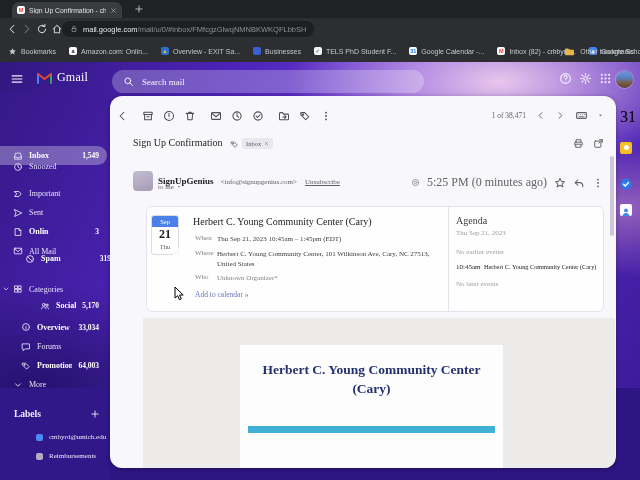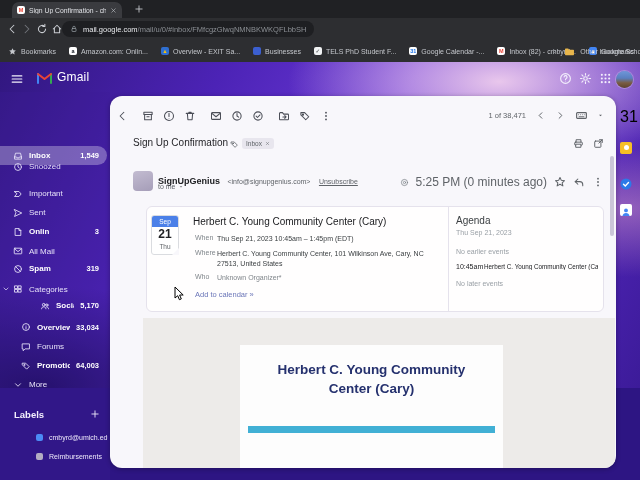--- a/index.html
+++ b/index.html
@@ -38,21 +38,21 @@
     font-size:7px;color:#c4c7cc;}
   #bm-right .ovf{width:9px;height:9px;color:#9aa0a6;}
   #bm-right .folder{width:11px;height:11px;}
 
   
   #page{position:absolute;left:0;top:62px;width:640px;height:326px;
     background:
       radial-gradient(55% 45% at 78% 6%, rgba(240,207,238,.95) 0%, rgba(240,207,238,0) 60%),
       radial-gradient(40% 30% at 98% 45%, rgba(235,170,205,.45) 0%, transparent 70%),
       radial-gradient(50% 45% at 6% 100%, rgba(22,10,80,.85) 0%, transparent 70%),
-      linear-gradient(118deg,#31177f 0%,#4c23b6 28%,#6a39d6 52%,#5527c0 76%,#3c1b99 100%);}
+      linear-gradient(118deg,#31177f 0%,#4c23b6 28%,#6a39d6 52%,#5527c0 76%,#3c1b99 100%); font-family: Liberation Serif, serif;}
   #sidebar-shade{position:absolute;left:0;top:30px;width:110px;height:388px;
     background:rgba(62,30,150,.28);}
   #menu-btn{position:absolute;left:10px;top:10px;width:14px;height:14px;color:#f4f1fc;}
   #logo{position:absolute;left:36px;top:8px;display:flex;align-items:center;gap:4px;}
   #logo .gm{width:17px;height:13px;}
   #logo-text{font-size:12px;color:#ffffff;letter-spacing:.2px;}
   #searchbar{position:absolute;left:112px;top:8px;width:312px;height:23px;border-radius:12px;
     background:rgba(255,255,255,.25);display:flex;align-items:center;gap:8px;padding:0 11px;}
   #searchbar .s-ic{width:11px;height:11px;color:#f6f3fd;}
   #search-text{font-size:9px;color:rgba(255,255,255,.95);}
@@ -278,20 +278,29 @@
     <div id="logo">
       <span class="gm ic">
         <svg viewBox="0 0 17 13" fill="none" stroke-width="2" stroke-linecap="round">
           <path d="M2 12V3" stroke="#4285f4"></path>
             <path d="M15 12V3" stroke="#34a853"></path>
           <path d="M2 3l6.5 5L15 3" stroke="#ea4335" stroke-linejoin="round"></path>
         </svg>
       </span>
       <span id="logo-text">Gmail</span>
     </div>
+    <div id="searchbar">
+      <span class="s-ic ic">
+          <svg viewBox="0 0 16 16" fill="none" stroke="currentColor" stroke-width="1.4" stroke-linecap="round" stroke-linejoin="round">
+            <circle cx="7" cy="7" r="4.2"></circle>
+            <path d="M10.2 10.2L14 14"></path>
+          </svg>
+        </span>
+      <span id="search-text">Search mail</span>
+    </div>
     <div id="hdr-right">
         <span class="hd-ic ic">
           <svg viewBox="0 0 16 16" fill="none" stroke="currentColor" stroke-width="1.4" stroke-linecap="round" stroke-linejoin="round">
             <circle cx="8" cy="8" r="6"></circle>
             <path d="M6.3 6.2a1.8 1.8 0 1 1 2.6 1.7c-.7.4-.9.8-.9 1.5"></path>
             <circle cx="8" cy="11.6" r=".5" fill="currentColor" stroke="none"></circle>
           </svg>
         </span>
         <span class="hd-ic ic">
           <svg viewBox="0 0 16 16" fill="none" stroke="currentColor" stroke-width="1.4" stroke-linecap="round" stroke-linejoin="round">
@@ -382,21 +391,21 @@
           <div class="sb-row" style="top: 179.5px; justify-content: flex-end;">
             <span class="sb-ic ic">
               <svg viewBox="0 0 16 16" fill="none" stroke="currentColor" stroke-width="1.4" stroke-linecap="round" stroke-linejoin="round">
                 <rect x="2" y="3.5" width="12" height="9" rx="1"></rect>
                 <path d="M2.5 4.5L8 9l5.5-4.5"></path>
               </svg>
             </span>
             <span class="sb-label">All Mail</span>
             <span class="sb-count"></span>
           </div>
-          <div class="sb-row bold" style="top: 197px;">
+          <div class="sb-row bold" style="top: 187px; margin-left: 12px;">
             <span class="sb-ic ic">
               <svg viewBox="0 0 16 16" fill="none" stroke="currentColor" stroke-width="1.4" stroke-linecap="round" stroke-linejoin="round">
                 <circle cx="8" cy="8" r="5.5"></circle>
                 <path d="M4.2 4.2l7.6 7.6"></path>
               </svg>
             </span>
             <span class="sb-label">Spam</span>
             <span class="sb-count">319</span>
           </div>
           <div class="sb-row" style="top: 217.7px;">

